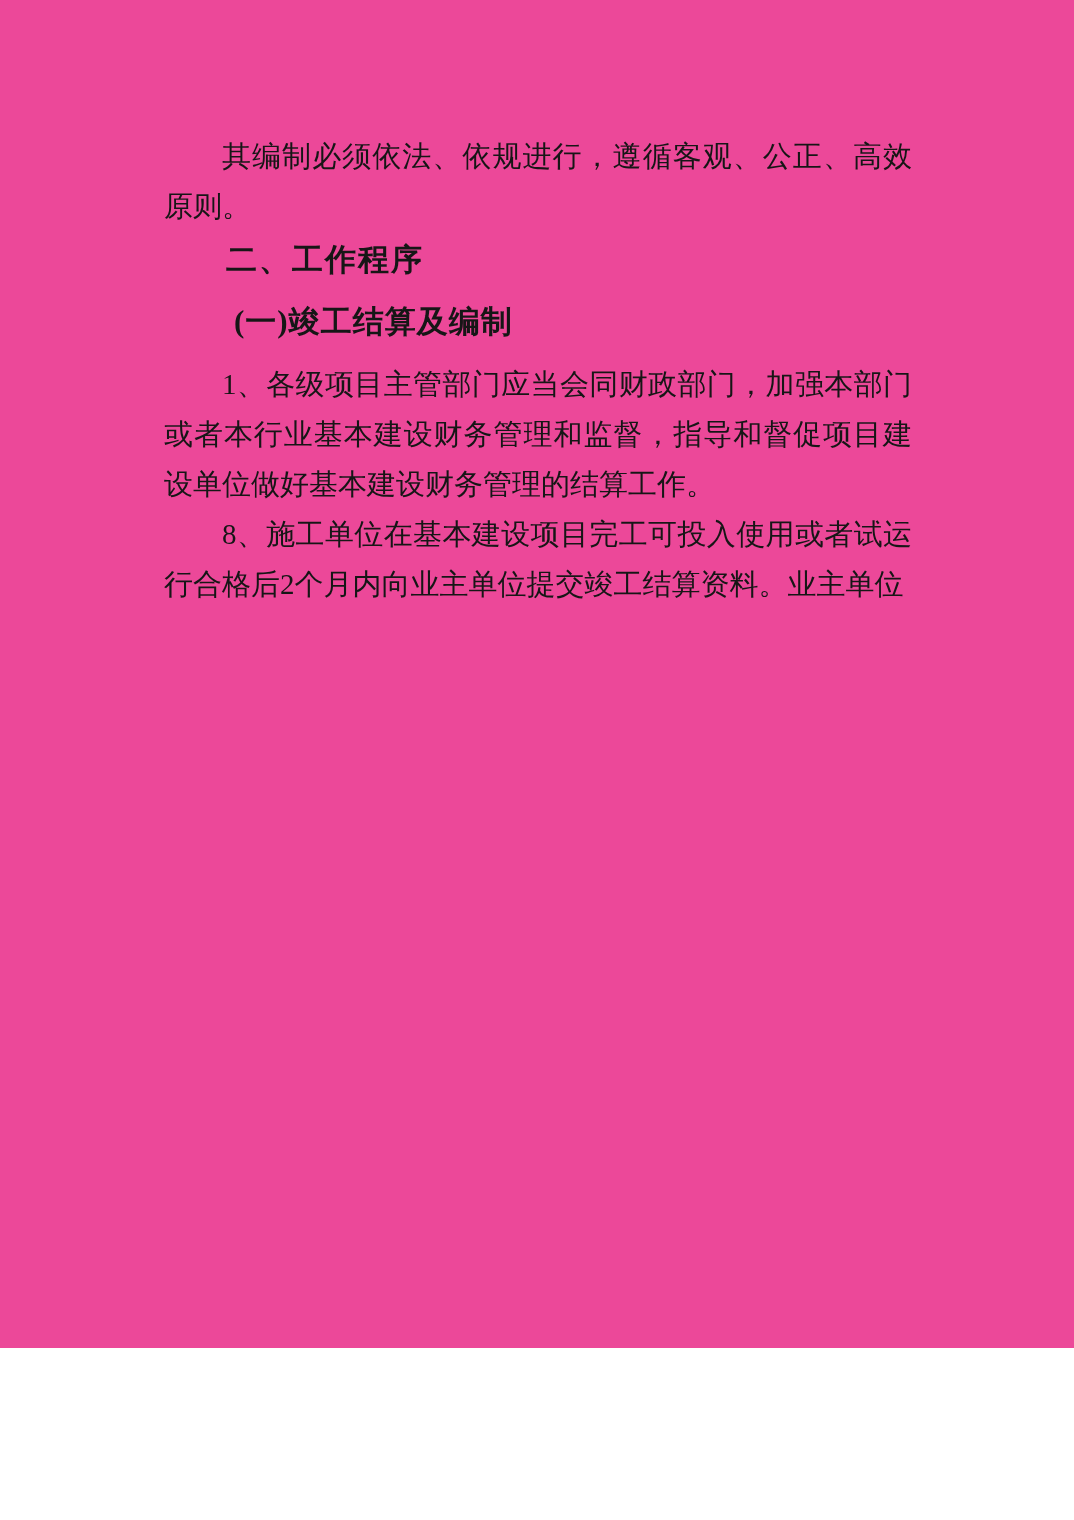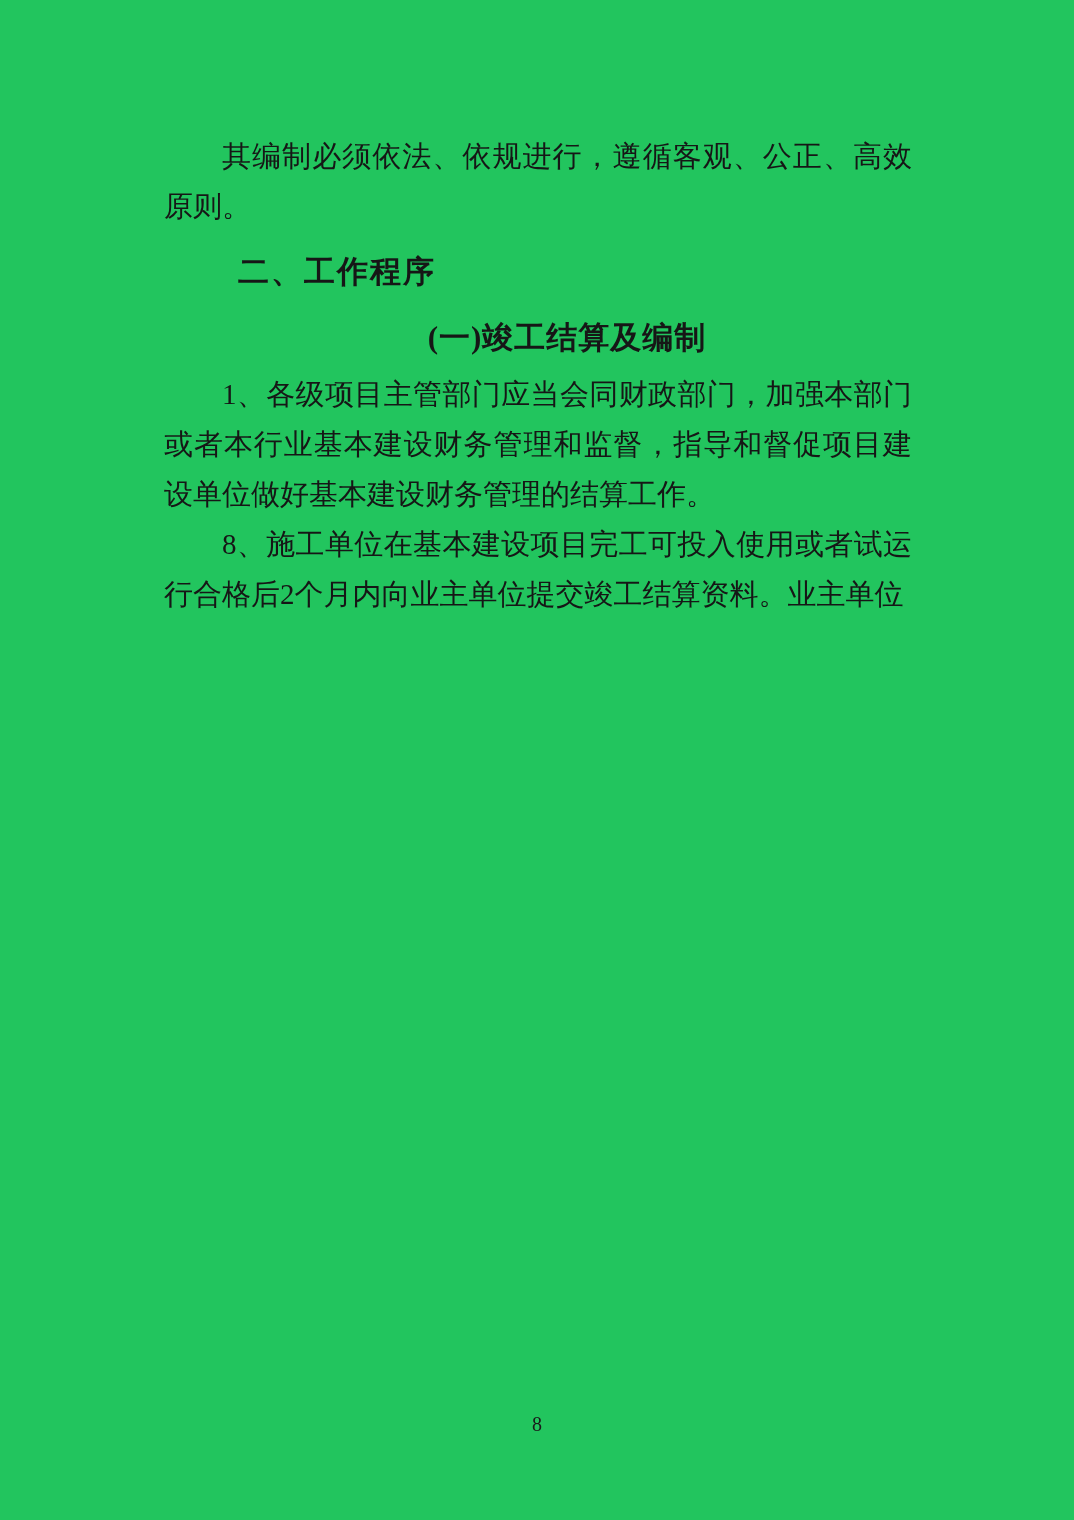--- a/index.html
+++ b/index.html
@@ -3,22 +3,22 @@
 <meta charset="utf-8">
 <style>
   html, body {
     margin: 0;
     padding: 0;
     background: #ffffff;
   }
   .page {
     position: relative;
     width: 1074px;
-    height: 1520px;
-    background: #22c55e;
+    height: 1348px;
+    background: #ec4899;
     overflow: hidden;
     color: #161616;
     font-family: "Liberation Serif", "DejaVu Serif", serif;
   }
   .content {
     position: absolute;
     left: 164px;
     top: 131px;
     width: 748px;
   }
@@ -26,37 +26,36 @@
     margin: 0;
     font-size: 29px;
     line-height: 50px;
     text-align: justify;
     text-align-last: left;
     text-justify: inter-character;
     text-indent: 58px;
     font-weight: 400;
   }
   .heading-1 {
-    margin: 16px;
+    margin: 4px;
     font-size: 31px;
     line-height: 50px;
     font-weight: 700;
     font-family: Liberation Serif, serif;
     text-indent: 58px;
     letter-spacing: 2px;
   }
   .heading-2 {
-    margin: 6px;
+    margin: 12px;
     font-size: 31px;
     line-height: 50px;
     font-weight: 700;
     font-family: "Liberation Serif", "DejaVu Serif", serif;
     text-indent: 58px;
     letter-spacing: 1px;
-    text-align: center;
   }
   .page-number {
     position: absolute;
     top: 1412px;
     left: 0;
     width: 100%;
     text-align: center;
     font-size: 20px;
     line-height: 24px;
     color: #1a1a1a;

